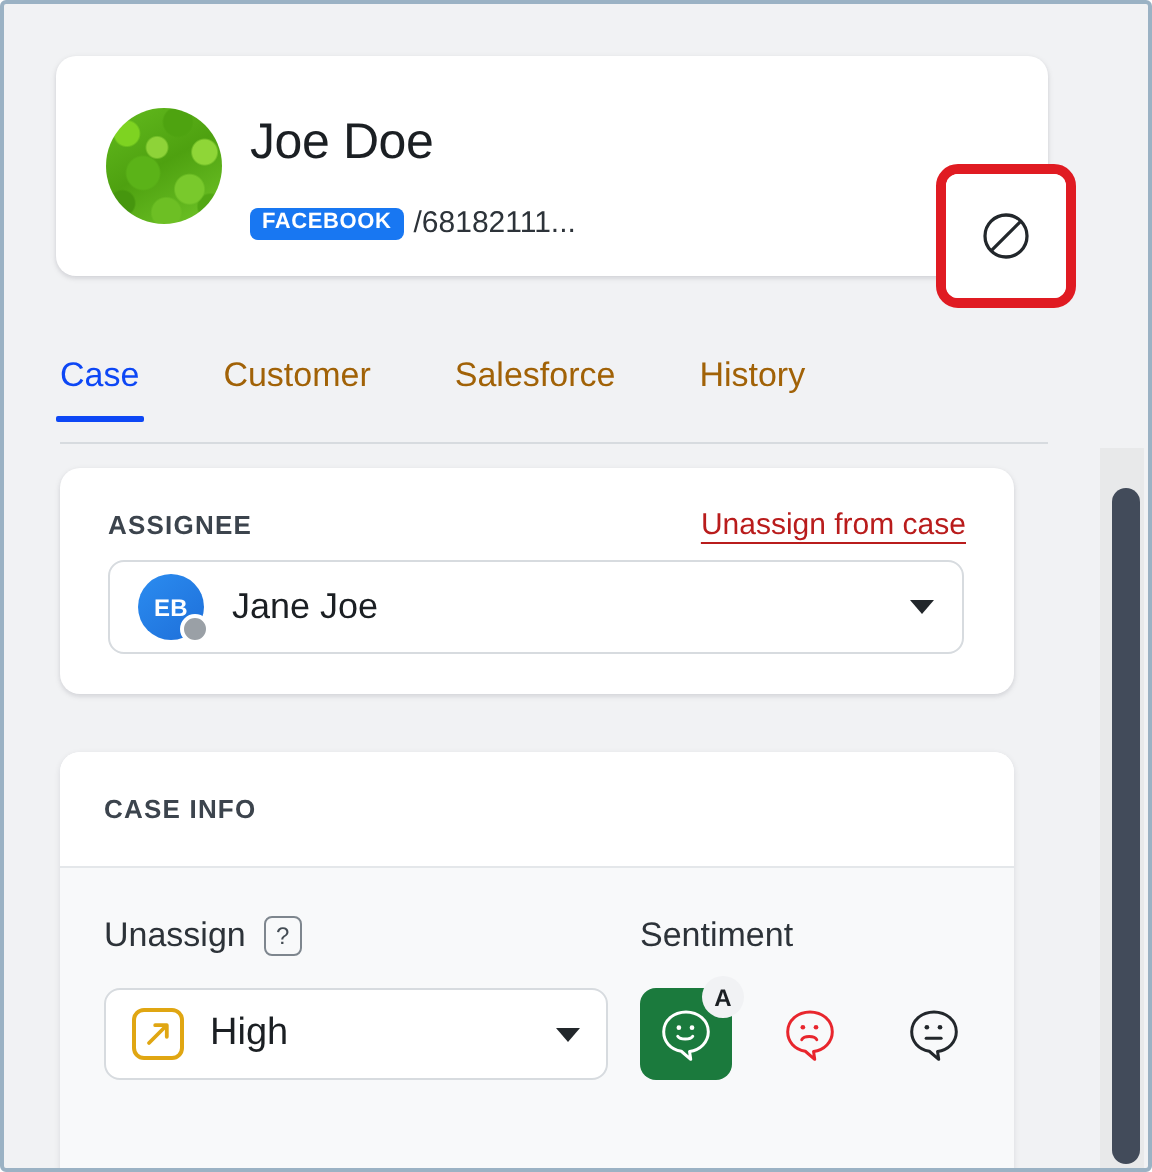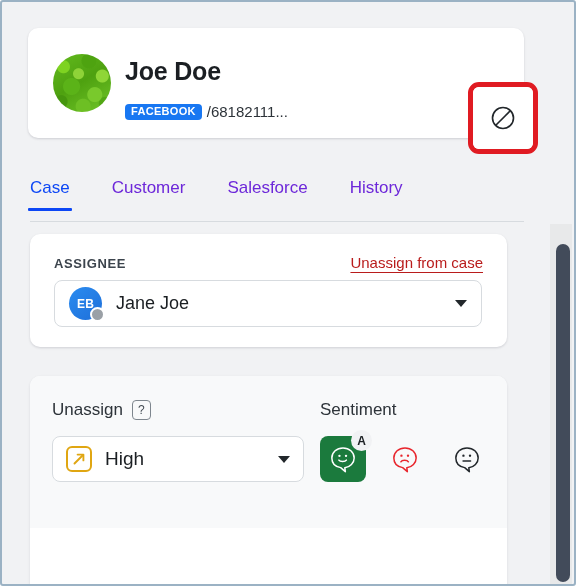--- a/index.html
+++ b/index.html
@@ -56,21 +56,21 @@
       radial-gradient(circle at 90% 85%, #52a714 0 6px, transparent 7px),
       radial-gradient(circle at 44% 34%, #8ed338 0 5px, transparent 6px),
       linear-gradient(150deg, #63bb1e 0%, #4ea110 48%, #71c629 100%);
   }
 
   .person-name {
     position: absolute;
     left: 97px;
     top: 29px;
     font-size: 25px;
-    font-weight: bold;
+    font-weight: normal;
     color: #1b1f23;
     letter-spacing: -0.2px;
   }
 
   .channel-row {
     position: absolute;
     left: 97px;
     top: 75px;
     display: flex;
     align-items: center;
@@ -128,21 +128,21 @@
   }
 
   .tab-strip {
     display: flex;
     align-items: flex-start;
     gap: 0;
   }
 
   .tab {
     font-size: 17px;
-    color: #6d28d9;
+    color: #a16207;
     padding: 0 0 13px 0;
     margin-right: 42px;
     cursor: pointer;
     position: relative;
   }
   .tab:last-child { margin-right: 0; }
 
   .tab.active { color: #1d4ed8; color: #0d47f5; }
 
   .tab.active::after {
@@ -462,20 +462,23 @@
         <span class="agent-avatar">
           <span class="circle">EB</span>
           <span class="presence"></span>
         </span>
         <span class="agent-name">Jane Joe</span>
         <span class="caret"></span>
       </div>
     </div>
 
     <div class="caseinfo-card">
+      <div class="caseinfo-head">
+        <span class="section-label">CASE INFO</span>
+      </div>
 
       <div class="caseinfo-body">
 
         <div class="field-priority">
           <div class="field-label-row">
             <span class="field-label">Unassign</span>
             <span class="help-badge">?</span>
           </div>
           <div class="priority-select">
             <span class="prio-icon">

